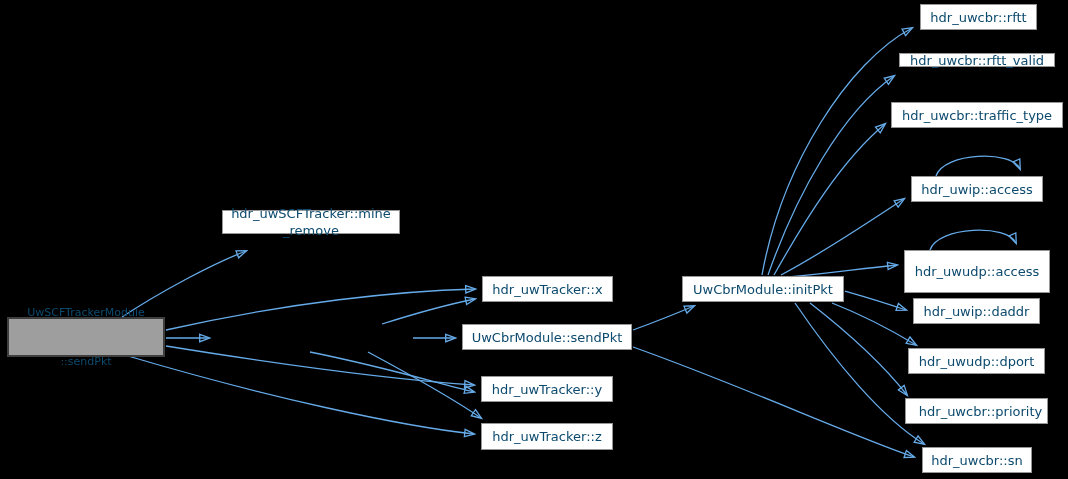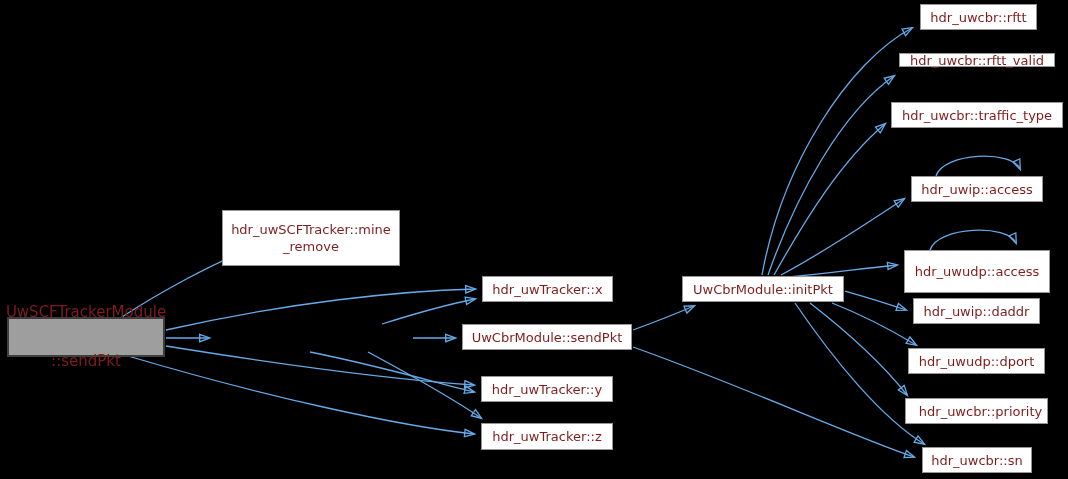--- a/index.html
+++ b/index.html
@@ -8,28 +8,28 @@
     background:var(--bg,#000);
     font-family:"DejaVu Sans","Liberation Sans",sans-serif;
     overflow:hidden;
   }
   #edges { position:absolute; left:0; top:0; width:1068px; height:479px; color:var(--edge,#66abe9); }
   #edges path { fill:none; stroke:currentColor; stroke-width:1.3; }
   .node {
     position:absolute; box-sizing:border-box;
     background:var(--node-fill,#fff);
     border:1px solid var(--node-border,#969696);
-    color:#7f1d1d; font-size:13px; line-height:17px;
+    color:#0c4a6e; font-size:13px; line-height:17px;
     display:flex; flex-direction:column; align-items:center; justify-content:center;
     text-align:center; white-space:nowrap; cursor:pointer;
   }
   .node.highlight {
     background:var(--hl-fill,#9e9e9e);
     border:2px solid var(--hl-border,#3e3e3e);
-    font-size:15px;
+    font-size:11px;
     gap:32px;
   }
 </style>
 </head>
 <body>
 
 <div id="canvas">
 
   <svg id="edges" width="1068" height="479" viewBox="0 0 1068 479">
     <defs>
@@ -59,21 +59,21 @@
     <path d="M 795,303 C 835,362 882,418 924,444" marker-end="url(#arw)"></path>
     <path d="M 936,176 C 944,152 1012,150 1020,169" marker-end="url(#arw)"></path>
     <path d="M 930,250 C 938,226 1008,224 1016,243" marker-end="url(#arw)"></path>
   </svg>
 
   <div class="node highlight" style="left:7px; top:317px; width:158px; height:40px;">
     <span>UwSCFTrackerModule</span>
     <span>::sendPkt</span>
   </div>
 
-  <div class="node" style="left:222px; top:210px; width:178px; height:56px;">
+  <div class="node" style="left:222px; top:210px; width:178px; height:24px;">
     <span>hdr_uwSCFTracker::mine</span>
     <span>_remove</span>
   </div>
 
 
   <div class="node" style="left:482px; top:276px; width:131px; height:26px;">
     <span>hdr_uwTracker::x</span>
   </div>
 
   <div class="node" style="left:481px; top:376px; width:132px; height:26px;">

